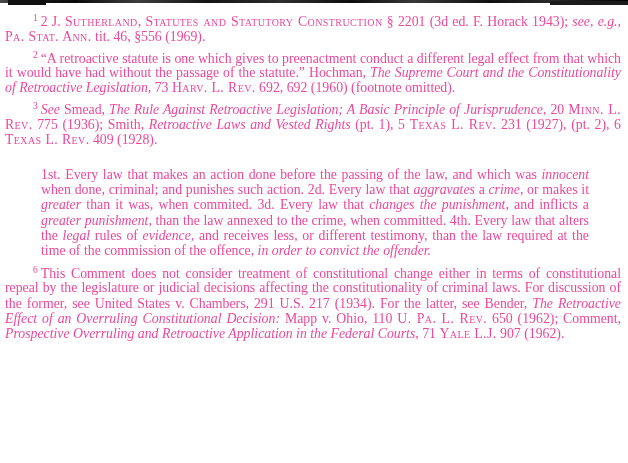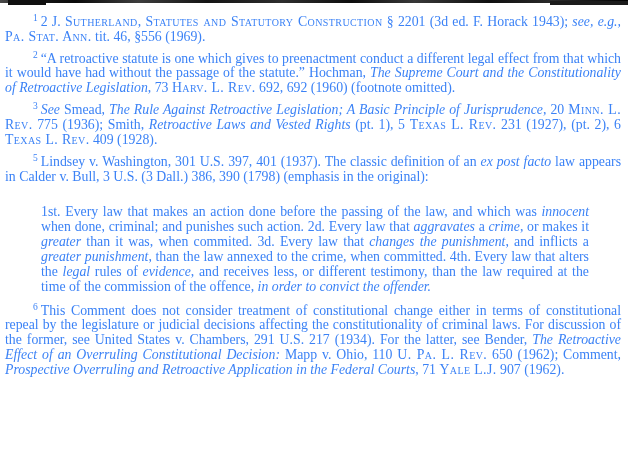--- a/index.html
+++ b/index.html
@@ -11,21 +11,21 @@
     width: 628px;
     height: 463px;
     overflow: hidden;
     font-family: "Liberation Serif", "DejaVu Serif", serif;
   }
   .page {
     position: relative;
     width: 628px;
     height: 463px;
     background: #ffffff;
-    color: #3b82f6;
+    color: #ec4899;
   }
   
   .scan-top-line {
     position: absolute;
     top: 0; left: 0;
     width: 628px; height: 3px;
     background: linear-gradient(90deg,
       #4a4a4a 0%, #161616 6%, #0a0a0a 12%, #3d3d3d 22%, #141414 33%,
       #2e2e2e 45%, #0d0d0d 56%, #383838 66%, #101010 78%, #2a2a2a 88%, #000000 100%);
   }
@@ -72,17 +72,16 @@
 
 <div class="page">
   <div class="scan-top-line"></div>
   <div class="scan-blob-left"></div>
   <div class="scan-blob-right"></div>
 
   <div class="content">
     <p class="footnote"><span class="seg-sup">1</span><span class="seg-n">2 J. </span><span class="seg-sc">Sutherland</span><span class="seg-n">, </span><span class="seg-sc">Statutes and Statutory Construction</span><span class="seg-n"> § 2201 (3d ed. F. Horack 1943); </span><span class="seg-i">see, e.g.,</span><span class="seg-n"> </span><span class="seg-sc">Pa. Stat. Ann.</span><span class="seg-n"> tit. 46, §556 (1969).</span></p>
     <p class="footnote"><span class="seg-sup">2</span><span class="seg-n">“A retroactive statute is one which gives to preenactment conduct a different legal effect from that which it would have had without the passage of the statute.” Hochman, </span><span class="seg-i">The Supreme Court and the Constitutionality of Retroactive Legislation</span><span class="seg-n">, 73 </span><span class="seg-sc">Harv. L. Rev.</span><span class="seg-n"> 692, 692 (1960) (footnote omitted).</span></p>
     <p class="footnote"><span class="seg-sup">3</span><span class="seg-i">See</span><span class="seg-n"> Smead, </span><span class="seg-i">The Rule Against Retroactive Legislation; A Basic Principle of Jurisprudence</span><span class="seg-n">, 20 </span><span class="seg-sc">Minn. L. Rev.</span><span class="seg-n"> 775 (1936); Smith, </span><span class="seg-i">Retroactive Laws and Vested Rights</span><span class="seg-n"> (pt. 1), 5 </span><span class="seg-sc">Texas L. Rev.</span><span class="seg-n"> 231 (1927), (pt. 2), 6 </span><span class="seg-sc">Texas L. Rev.</span><span class="seg-n"> 409 (1928).</span></p>
-    <p class="footnote"><span class="seg-sup">5</span><span class="seg-n">Lindsey v. Washington, 301 U.S. 397, 401 (1937). The classic definition of an </span><span class="seg-i">ex post facto</span><span class="seg-n"> law appears in Calder v. Bull, 3 U.S. (3 Dall.) 386, 390 (1798) (emphasis in the original):</span></p>
     <p class="footnote quote"><span class="seg-n">1st. Every law that makes an action done before the passing of the law, and which was </span><span class="seg-i">innocent</span><span class="seg-n"> when done, criminal; and punishes such action. 2d. Every law that </span><span class="seg-i">aggravates</span><span class="seg-n"> a </span><span class="seg-i">crime</span><span class="seg-n">, or makes it </span><span class="seg-i">greater</span><span class="seg-n"> than it was, when commited. 3d. Every law that </span><span class="seg-i">changes the punishment</span><span class="seg-n">, and inflicts a </span><span class="seg-i">greater punishment</span><span class="seg-n">, than the law annexed to the crime, when committed. 4th. Every law that alters the </span><span class="seg-i">legal</span><span class="seg-n"> rules of </span><span class="seg-i">evidence</span><span class="seg-n">, and receives less, or different testimony, than the law required at the time of the commission of the offence, </span><span class="seg-i">in order to convict the offender.</span></p>
     <p class="footnote"><span class="seg-sup">6</span><span class="seg-n">This Comment does not consider treatment of constitutional change either in terms of constitutional repeal by the legislature or judicial decisions affecting the constitutionality of criminal laws. For discussion of the former, see United States v. Chambers, 291 U.S. 217 (1934). For the latter, see Bender, </span><span class="seg-i">The Retroactive Effect of an Overruling Constitutional Decision:</span><span class="seg-n"> Mapp v. Ohio, 110 </span><span class="seg-sc">U. Pa. L. Rev.</span><span class="seg-n"> 650 (1962); Comment, </span><span class="seg-i">Prospective Overruling and Retroactive Application in the Federal Courts</span><span class="seg-n">, 71 </span><span class="seg-sc">Yale L.J.</span><span class="seg-n"> 907 (1962).</span></p>
   </div>
 </div>
 
 </body></html>

